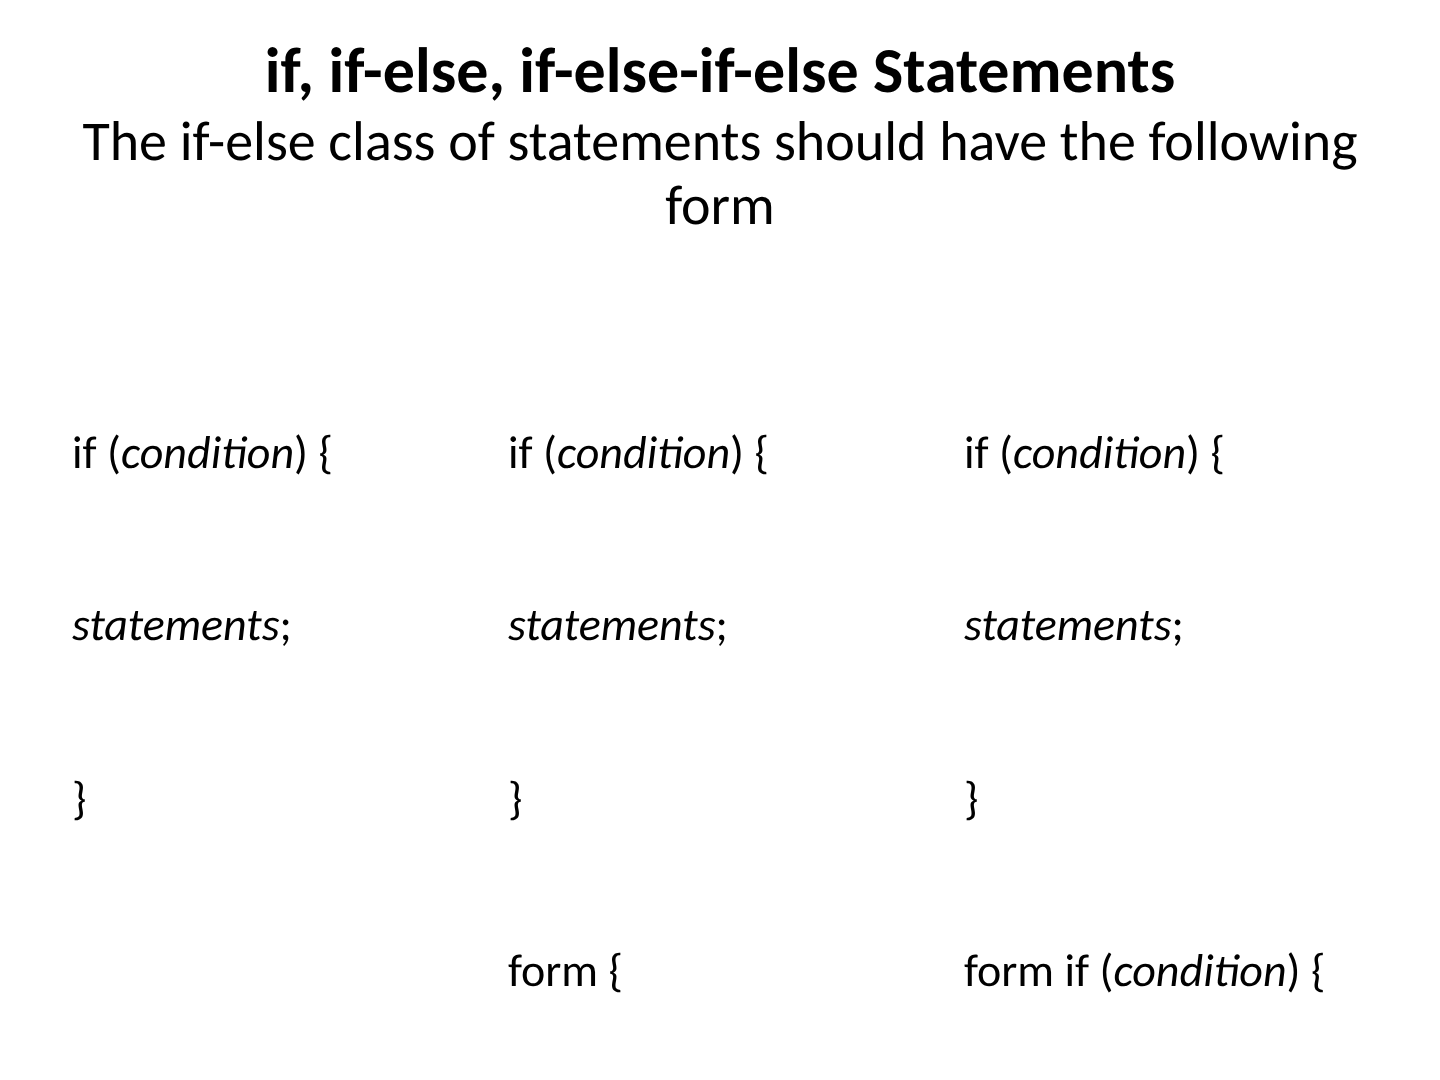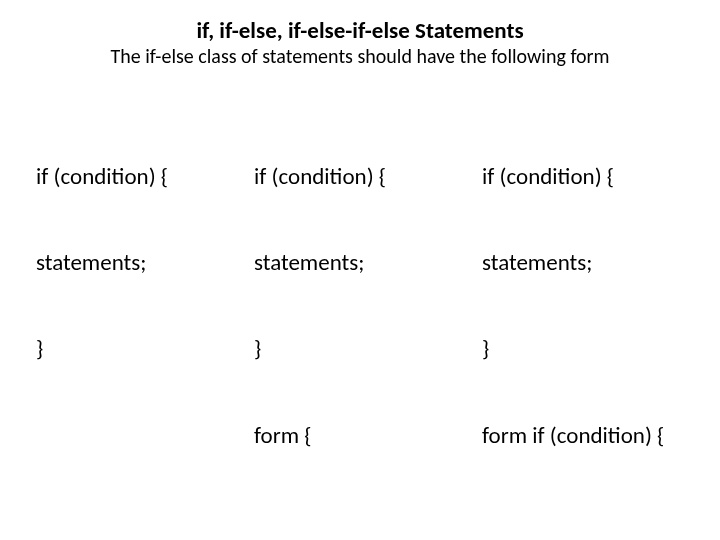--- a/index.html
+++ b/index.html
@@ -10,46 +10,46 @@
     background: #fff;
     font-family: Calibri, "Segoe UI", Arial, sans-serif;
     color: #000;
     overflow: hidden;
   }
   .slide {
     padding: 18px 36px 0 36px;
     box-sizing: border-box;
   }
   .title {
-    font-size: 23px;
+    font-size: 32px;
     font-weight: 700;
     text-align: center;
     line-height: 1.1;
   }
   .subtitle {
-    font-size: 20px;
+    font-size: 28px;
     font-weight: 400;
     text-align: center;
     line-height: 1.15;
     margin-top: 2px;
   }
   .columns {
     display: flex;
     margin-top: 36px;
     gap: 18px;
   }
   .col {
     font-size: 23px;
     line-height: 1.25;
     white-space: pre;
   }
   .col1 { flex: 0 0 200px; }
   .col2 { flex: 0 0 210px; }
   .col3 { flex: 1; }
-  .italic { }
+  .italic { font-style: italic; }
 </style>
 </head>
 <body>
 
 <div class="slide">
   <div class="title">if, if-else, if-else-if-else Statements</div>
   <div class="subtitle">The if-else class of statements should have the following form</div>
 
   <div class="columns">
 

